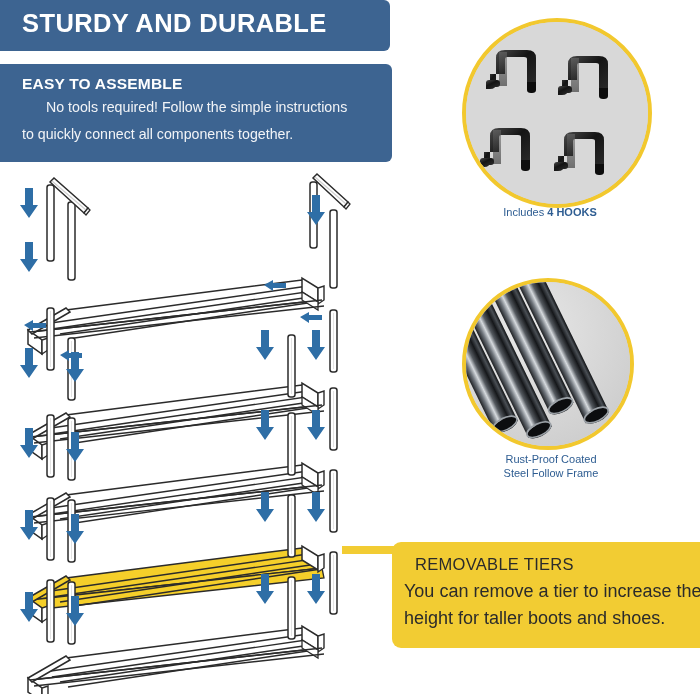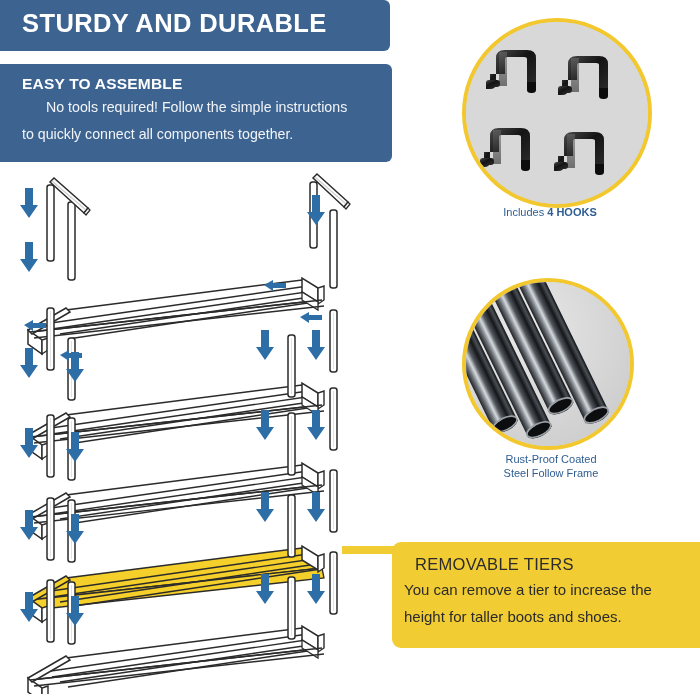--- a/index.html
+++ b/index.html
@@ -81,21 +81,21 @@
     box-sizing:border-box;
   }
   #tiers-callout .callout-heading{
     position:absolute;left:12px;top:13px;
     color:#2b2b2b;font-size:16.5px;font-weight:normal;letter-spacing:.3px;
     white-space:nowrap;
     margin-left:11px;
   }
   #tiers-callout .callout-line{
     position:absolute;left:12px;
-    color:#2b2b2b;font-size:15px;white-space:nowrap;
+    color:#2b2b2b;font-size:18px;white-space:nowrap;
   }
   #tiers-callout .callout-line.l1{top:39px;}
   #tiers-callout .callout-line.l2{top:66px;}
   #tiers-connector{
     position:absolute;left:342px;top:546px;width:56px;height:8px;
     background:#f2cc33;
   }
 
   
   #assembly-diagram{position:absolute;left:0;top:160px;width:400px;height:540px;}

